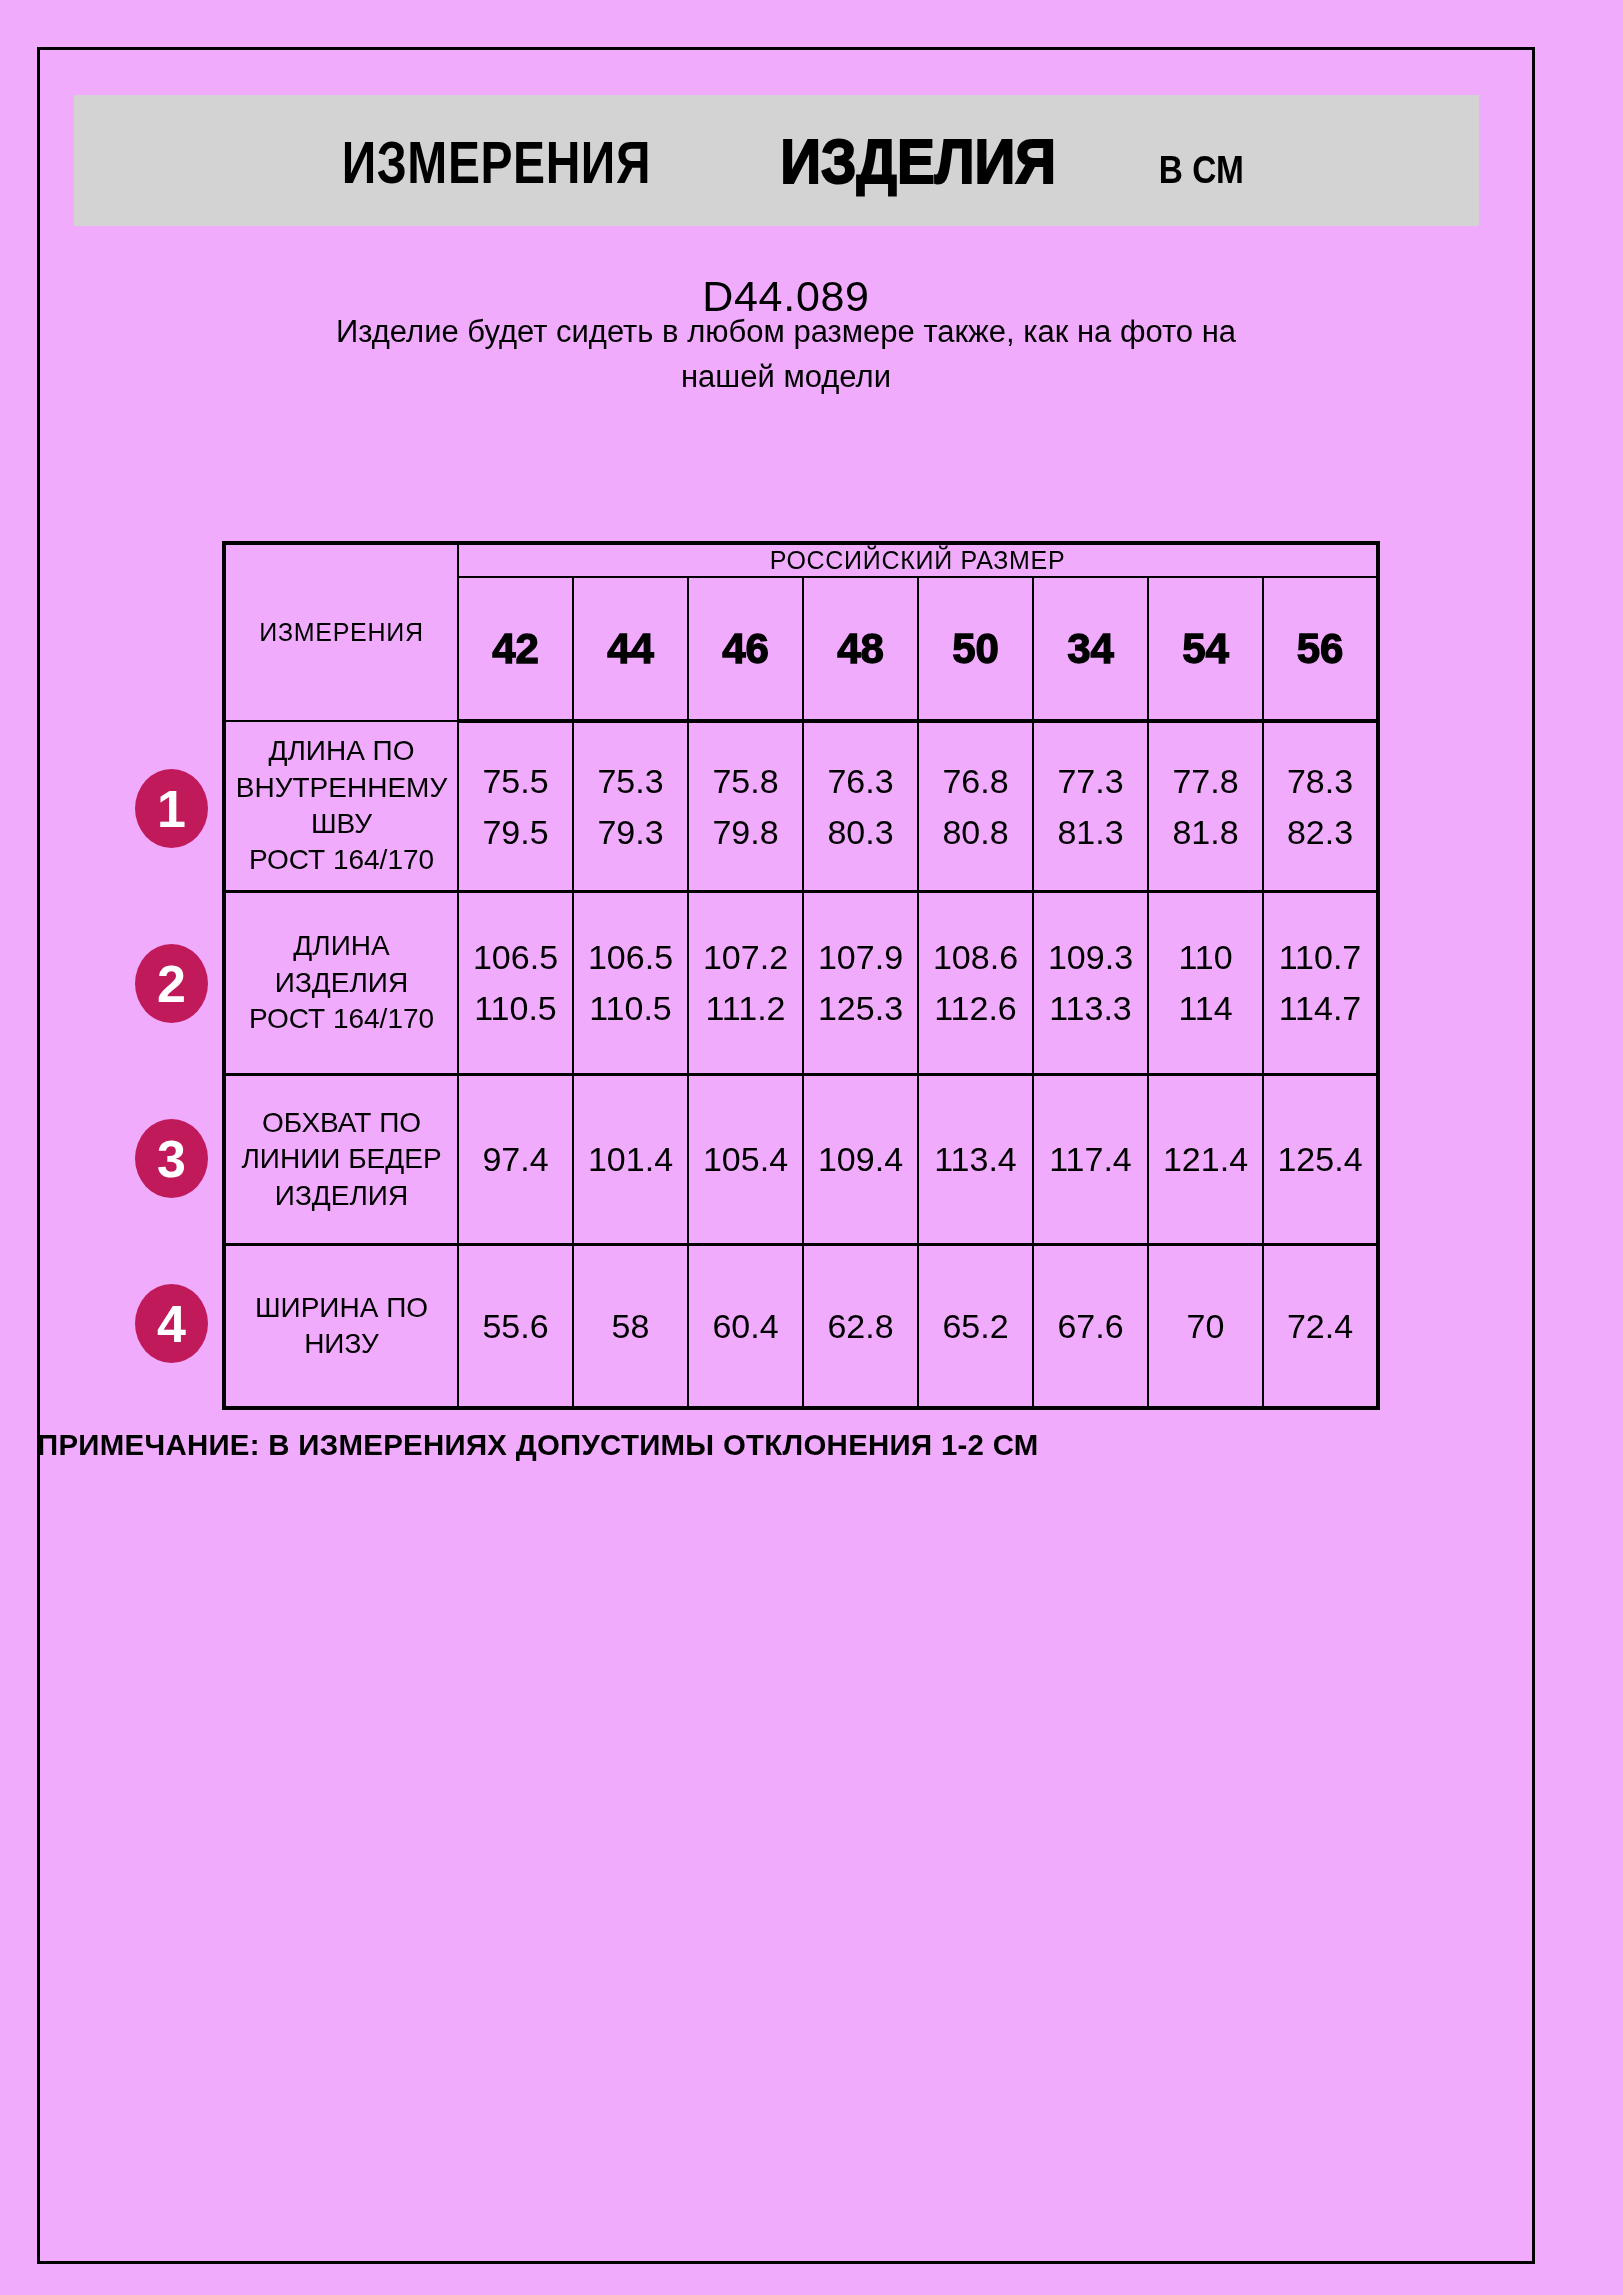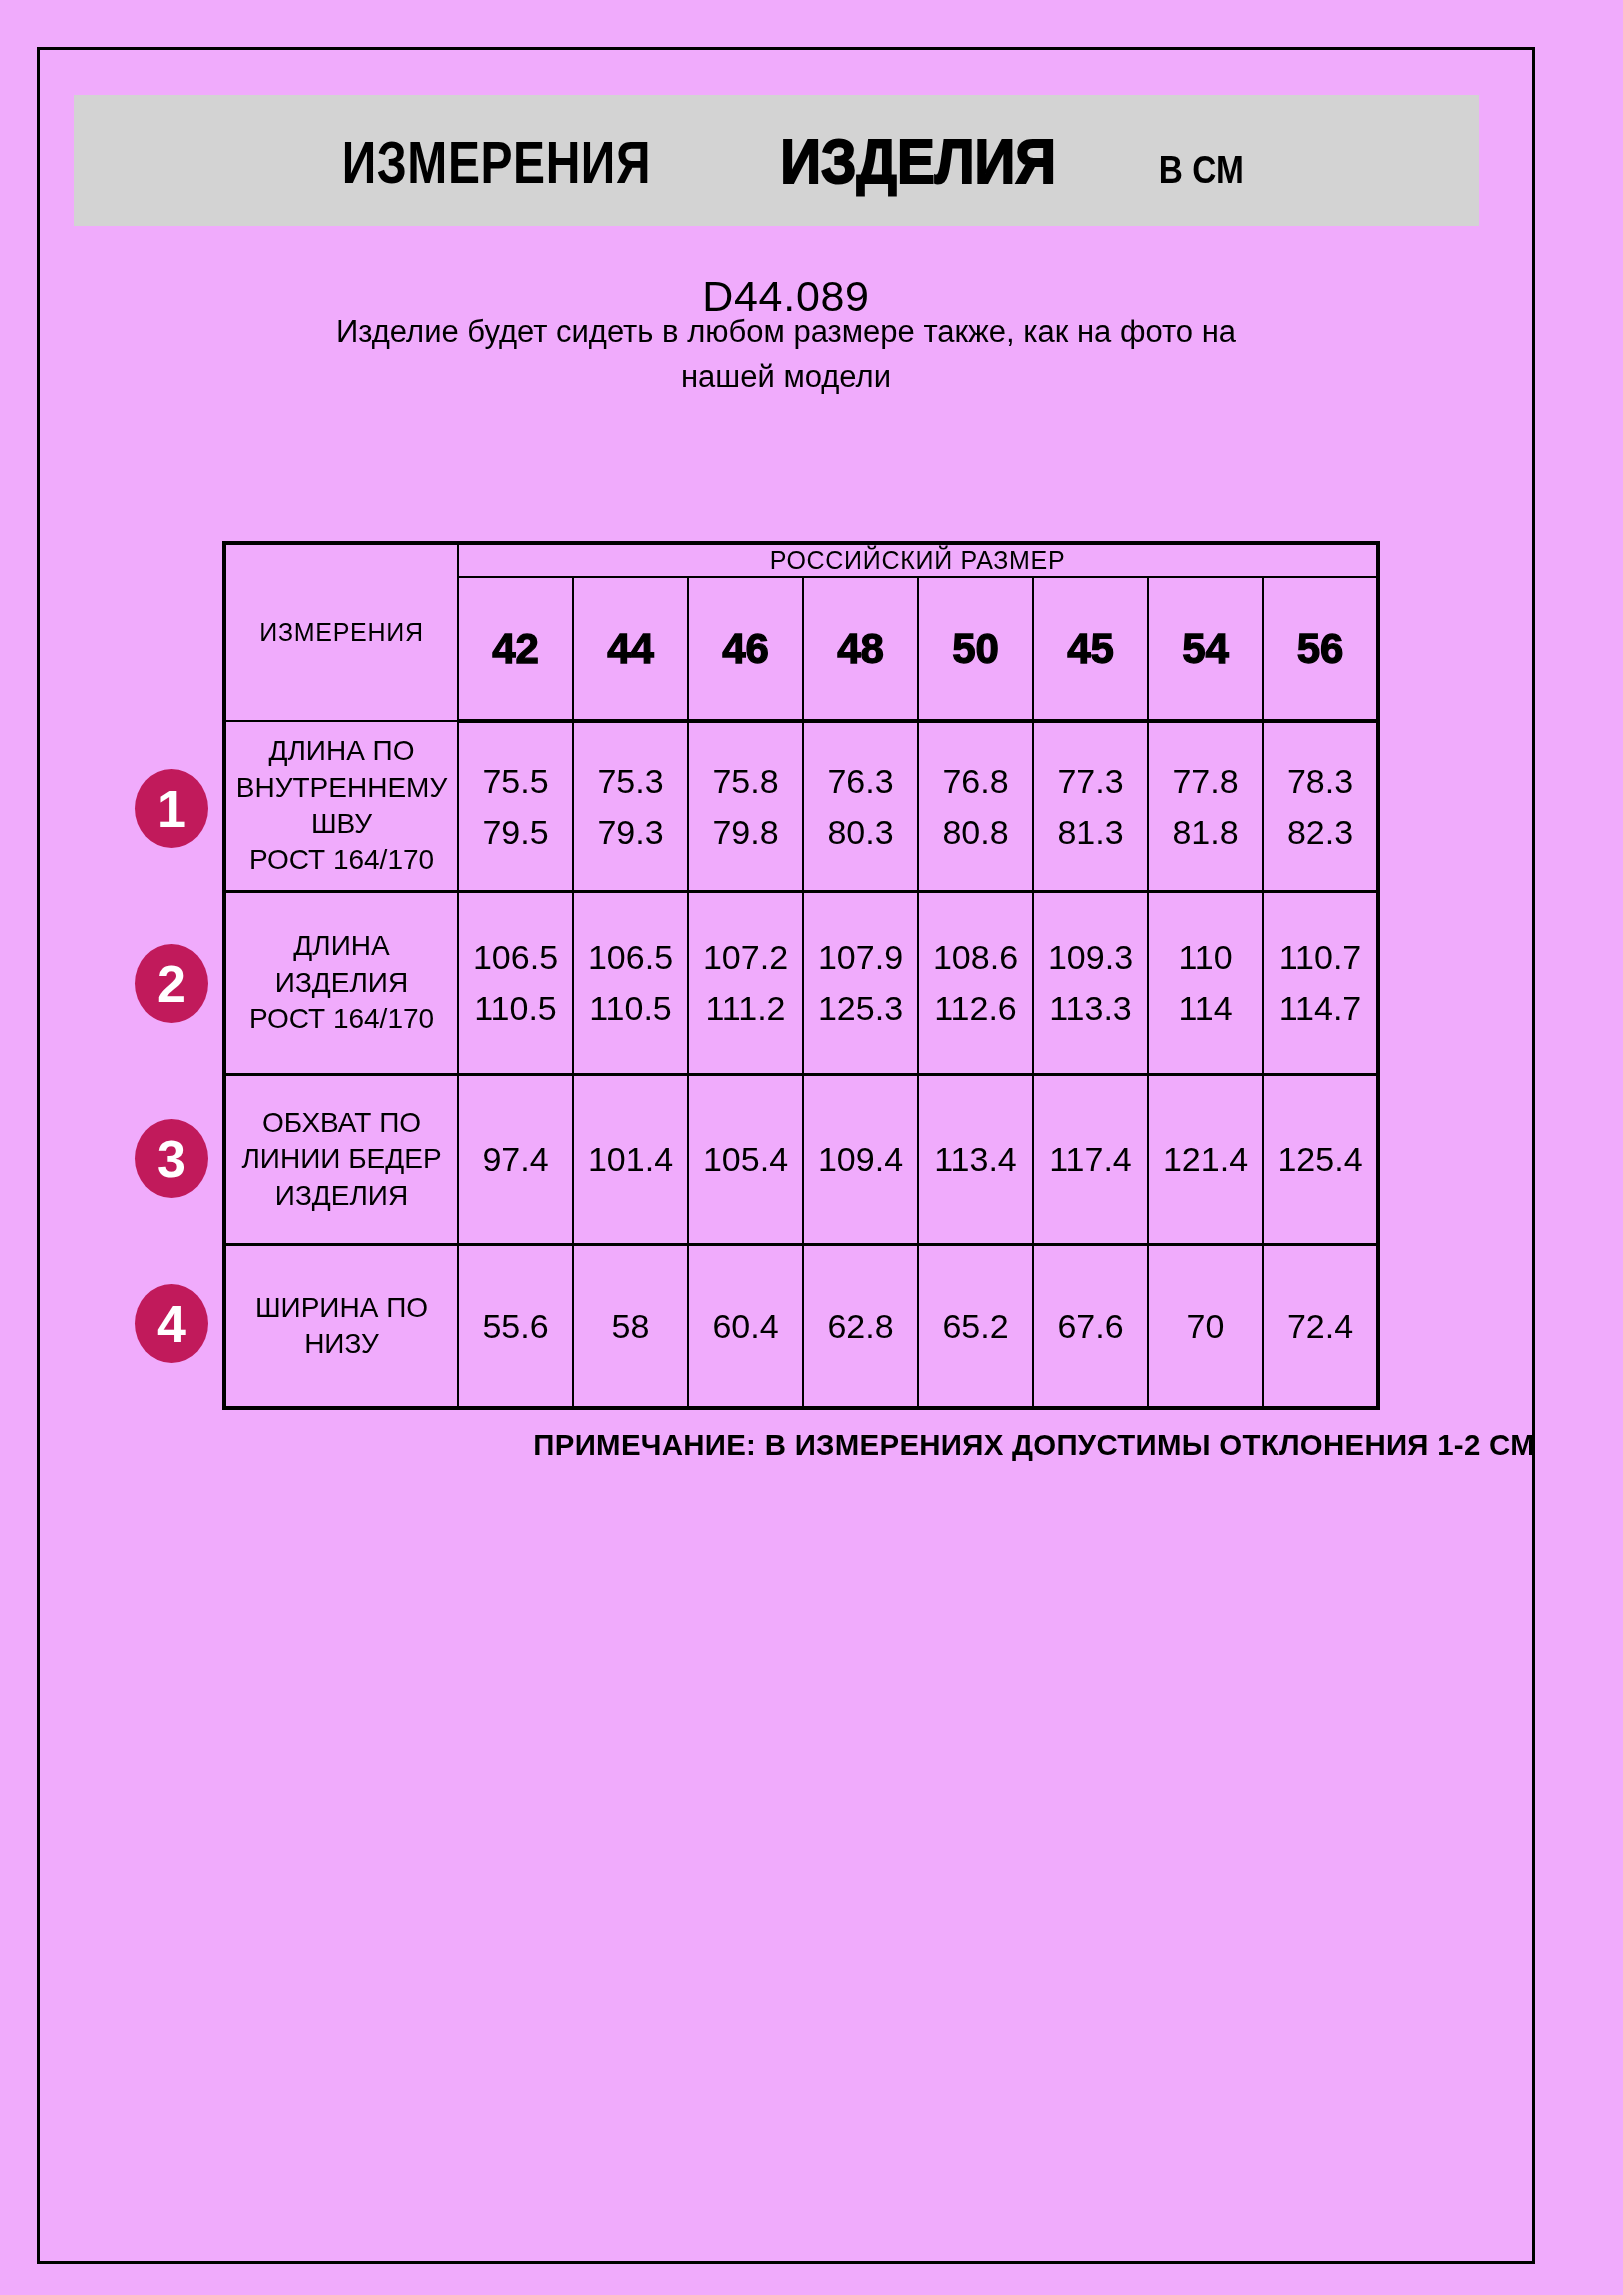--- a/index.html
+++ b/index.html
@@ -49,21 +49,21 @@
   tr.tr-r1 td { height:180px; border-bottom:3.9px solid #000; }
   tr.tr-r2 td { height:167px; border-bottom:3.9px solid #000; }
   tr.tr-r3 td { height:160px; }
   .badge {
     position:absolute; left:135px; width:73px; height:79px; border-radius:50%;
     background:#c11a5b; color:#fff; display:flex; align-items:center; justify-content:center;
     font-size:52px; font-weight:700;
   }
   .b1 { top:769px; } .b2 { top:944px; } .b3 { top:1119px; } .b4 { top:1284px; }
   .note {
-    position:absolute; left:37px; top:1428px; width:1498px; text-align:right;
+    position:absolute; left:37px; top:1428px; width:1498px; text-align:left;
     font-size:29.4px; font-weight:700; letter-spacing:0.3px;
   }
 </style>
 </head>
 <body>
 
 <div class="page">
   <div class="frame"></div>
 
   <div class="banner">
@@ -94,21 +94,21 @@
       <tr>
         <td class="corner-cell" rowspan="2">ИЗМЕРЕНИЯ</td>
         <td class="group-cell" colspan="8">РОССИЙСКИЙ РАЗМЕР</td>
       </tr>
       <tr>
         <td class="size-cell">42</td>
         <td class="size-cell">44</td>
         <td class="size-cell">46</td>
         <td class="size-cell">48</td>
         <td class="size-cell">50</td>
-        <td class="size-cell">45</td>
+        <td class="size-cell">34</td>
         <td class="size-cell">54</td>
         <td class="size-cell">56</td>
       </tr>
       <tr class="tr-r0">
         <td class="label-cell">ДЛИНА ПО
 ВНУТРЕННЕМУ
 ШВУ
 РОСТ 164/170</td>
         <td class="value-cell">75.5
 79.5</td>

